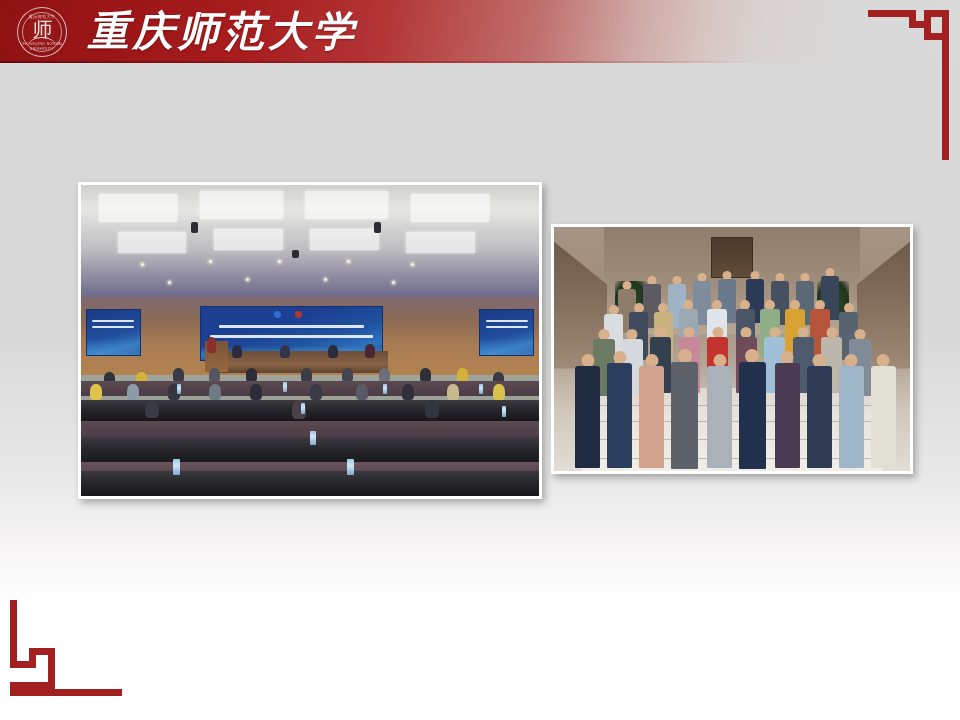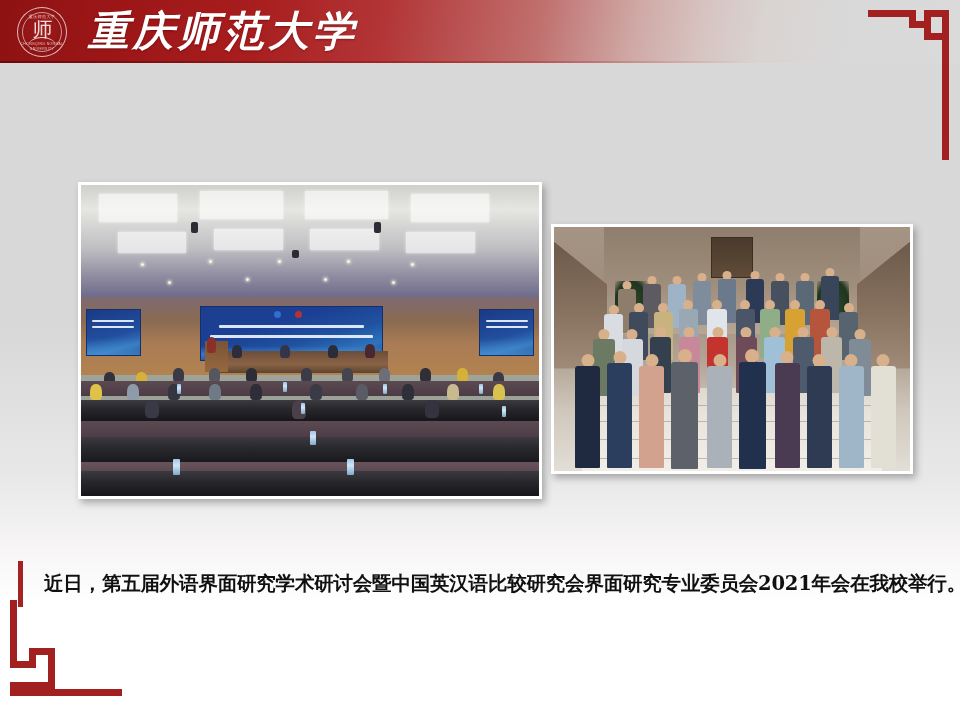--- a/index.html
+++ b/index.html
@@ -609,18 +609,14 @@
         <div class="gp-head" style="width:13px;height:13px;"></div>
         <div class="gp-body" style="top:12px;height:100%;background:#9fb6c8;"></div>
       </div>
       <div class="gp-person" style="left:89%; top:52%; width:7%; height:42%;">
         <div class="gp-head" style="width:13px;height:13px;"></div>
         <div class="gp-body" style="top:12px;height:100%;background:#e2e0d5;"></div>
       </div>
     </div>
   </div>
 
-  <div id="caption-block">
-    <div id="caption-accent-bar"></div>
-    <div id="caption-text">近日，第五届外语界面研究学术研讨会暨中国英汉语比较研究会界面研究专业委员会2021年会在我校举行。</div>
-  </div>
 
 </div>
 
 </body></html>

